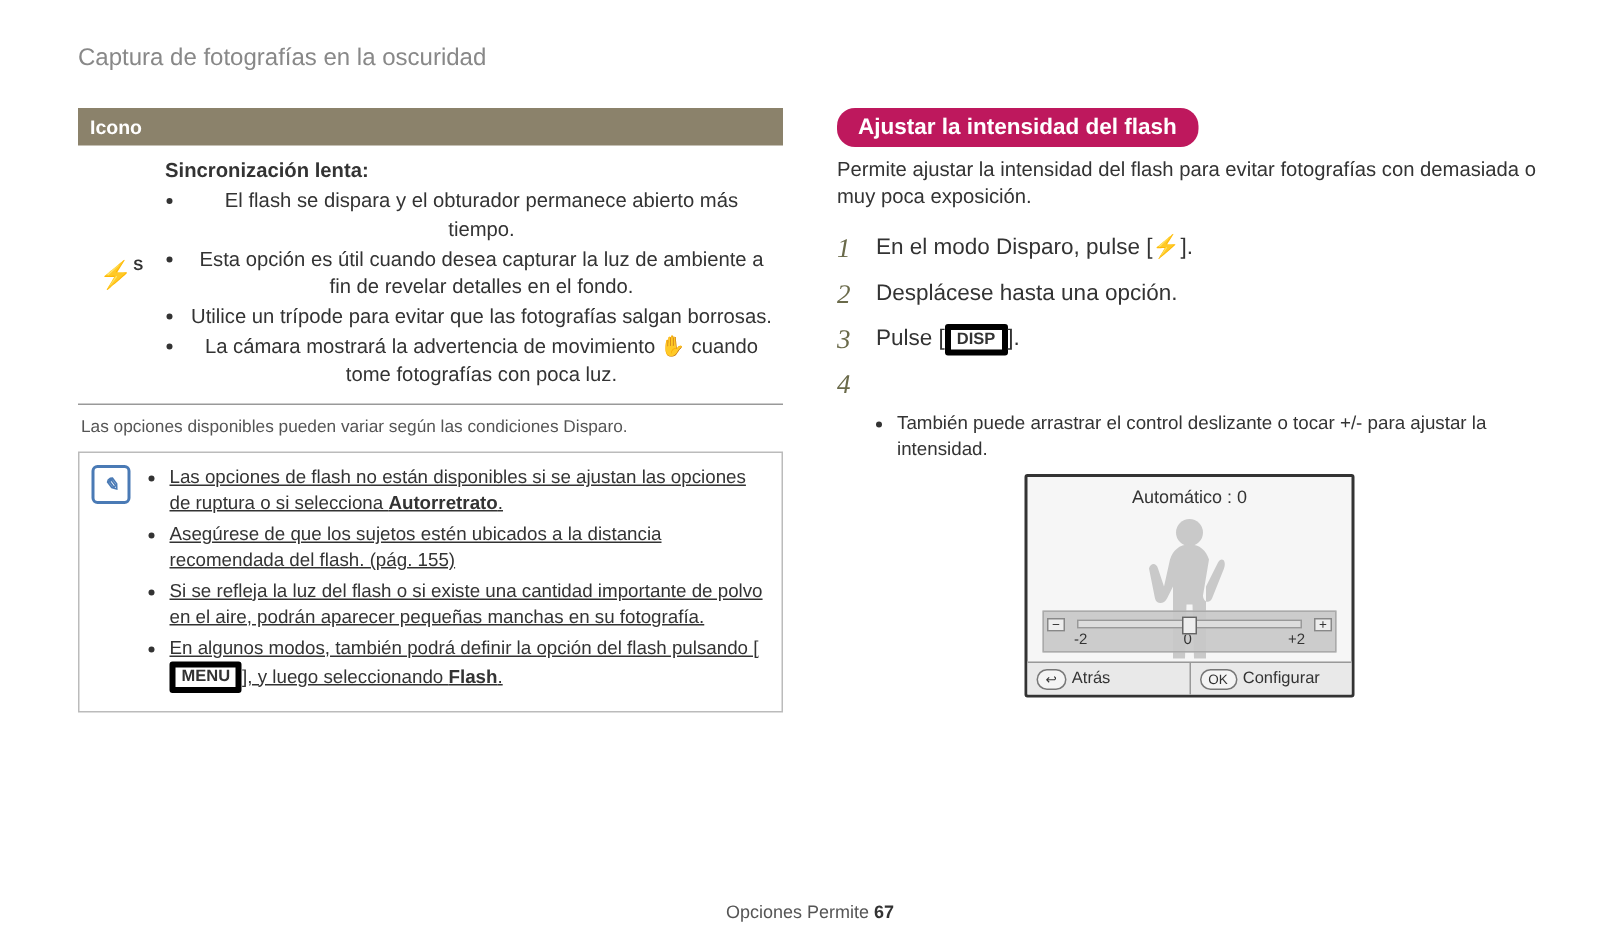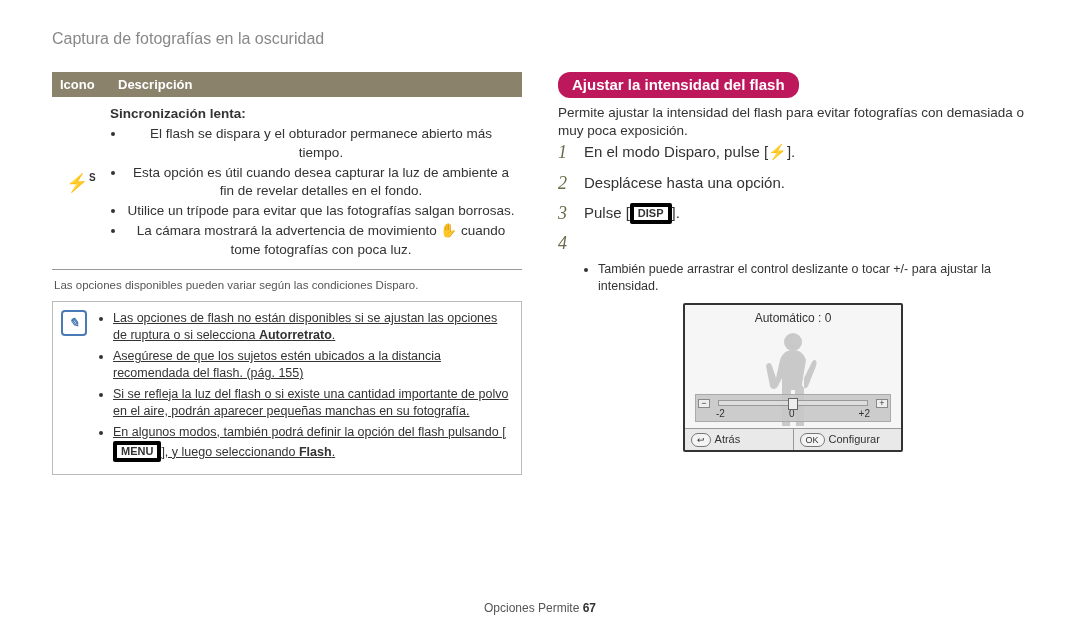--- a/index.html
+++ b/index.html
@@ -84,21 +84,21 @@
   .pill {
     display: inline-block;
     background: #be185d;
     color: #fff;
     border-radius: 12px;
     padding: 3px 14px;
     font-weight: bold;
     font-size: 15px;
     margin-bottom: 6px;
   }
-  .intro { margin-bottom: 0; }
+  .intro { margin-bottom: 13px; }
   .steps { list-style: none; }
   .steps li { display: flex; gap: 8px; margin-bottom: 6px; }
   .step-num {
     font-family: Georgia, serif;
     font-style: italic;
     color: #6a6a4a;
     font-size: 18px;
     width: 18px;
     flex-shrink: 0;
   }
@@ -224,21 +224,20 @@
 </head>
 <body>
 
 <div class="page-title">Captura de fotografías en la oscuridad</div>
 
 <div class="columns">
 
   <div class="col">
     <div class="table-header">
       <div class="th-icon">Icono</div>
-      <div class="th-desc">Descripción</div>
     </div>
     <div class="table-row">
       <div class="td-icon">⚡<sup>S</sup></div>
       <div class="td-desc">
         <span class="desc-title"><span>Sincronización lenta</span>:</span>
         <ul class="desc-list">
           <li>El flash se dispara y el obturador permanece abierto más tiempo.</li>
           <li>Esta opción es útil cuando desea capturar la luz de ambiente a fin de revelar detalles en el fondo.</li>
           <li>Utilice un trípode para evitar que las fotografías salgan borrosas.</li>
           <li>La cámara mostrará la advertencia de movimiento ✋ cuando tome fotografías con poca luz.</li>

